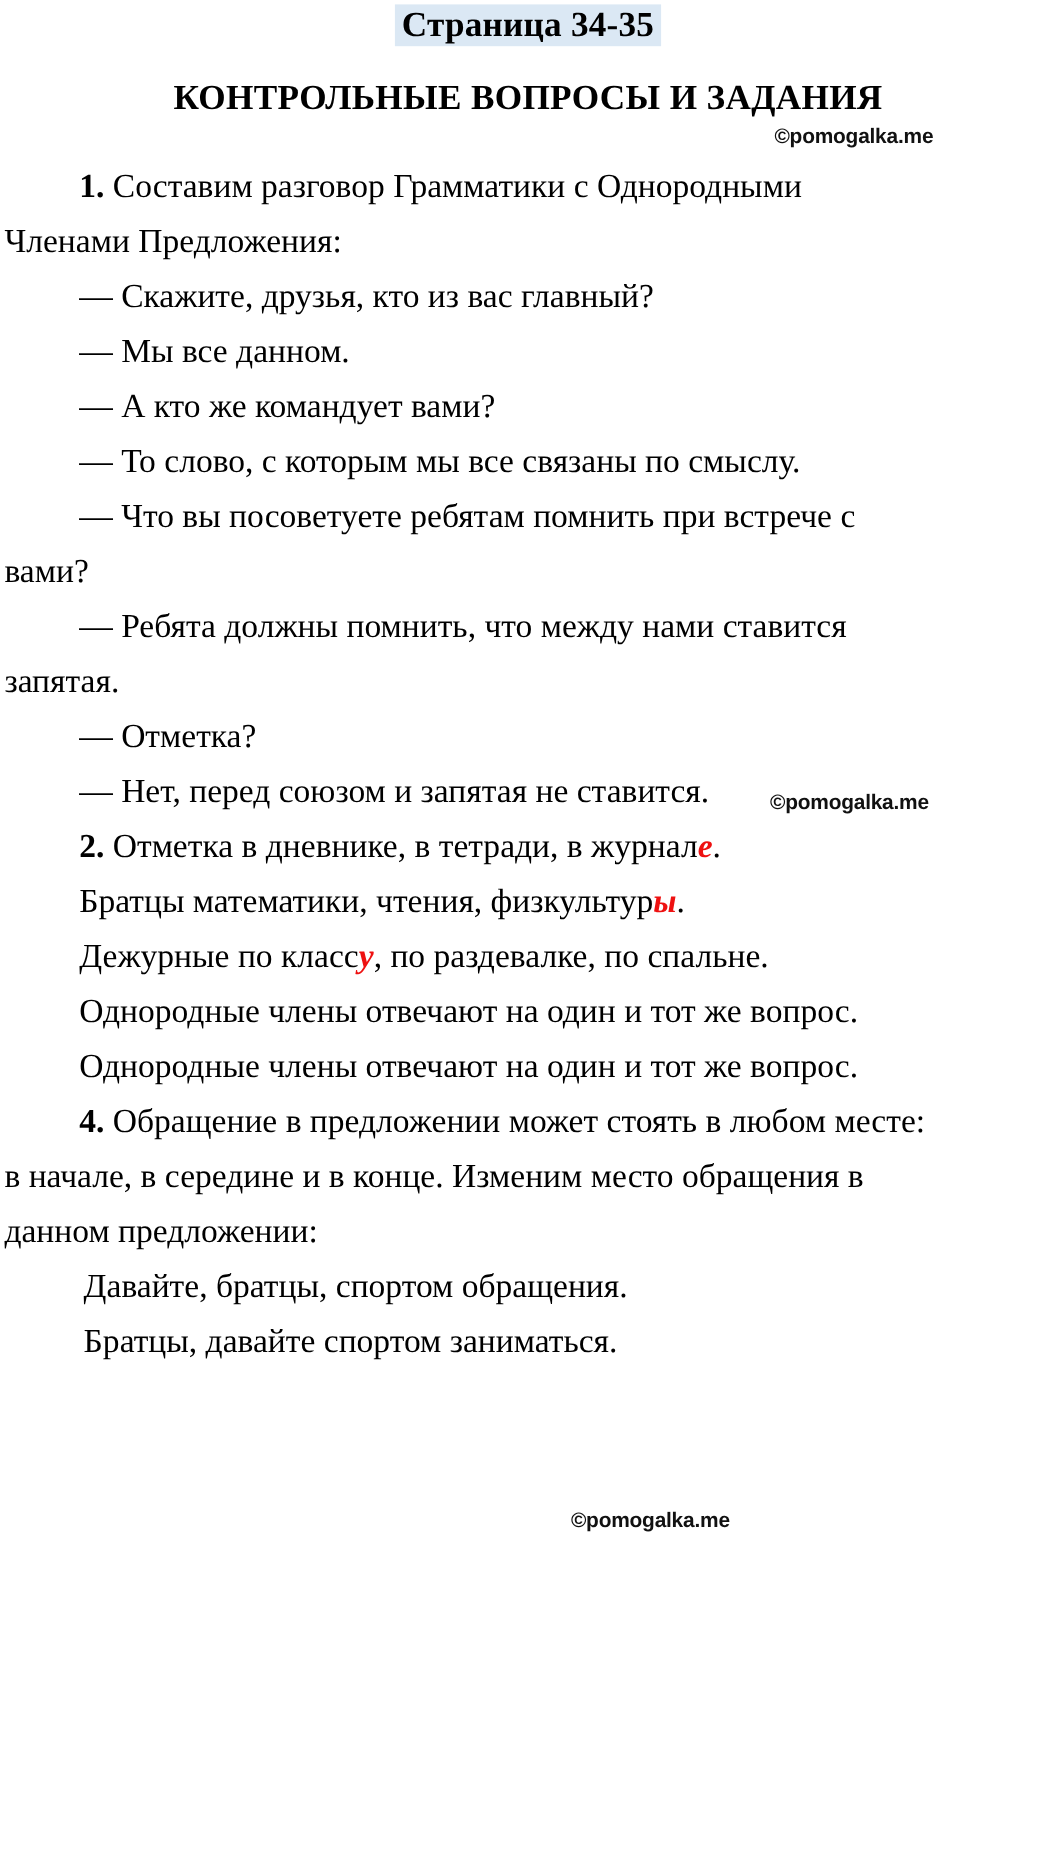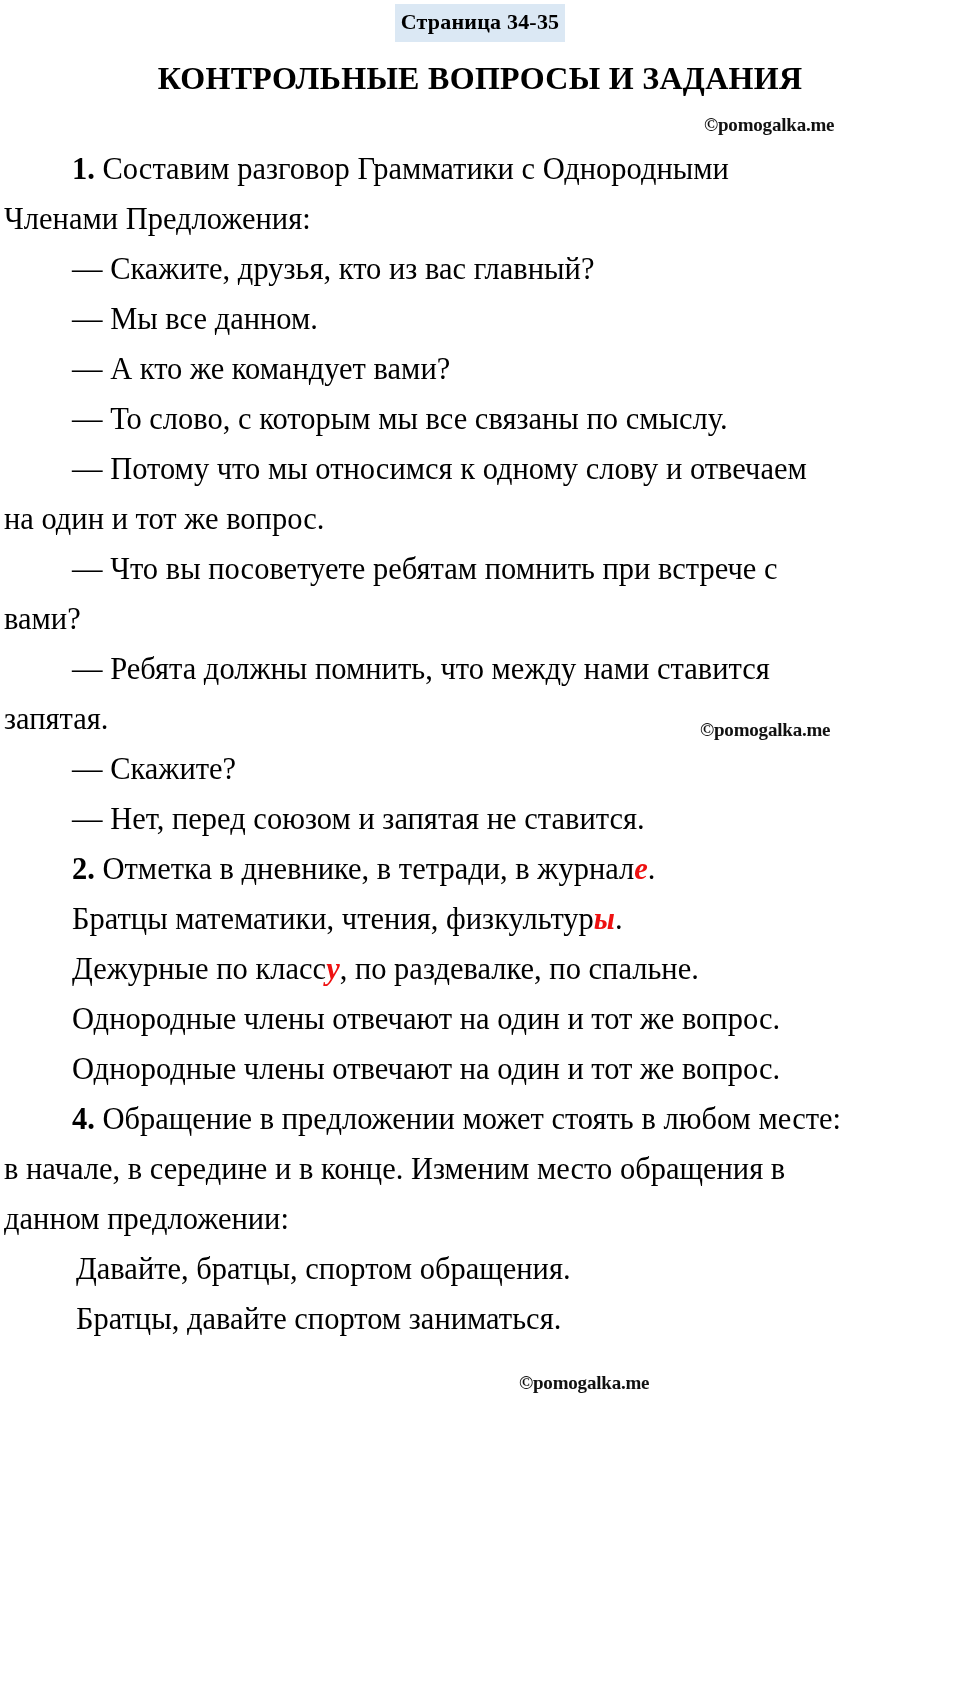--- a/index.html
+++ b/index.html
@@ -26,33 +26,33 @@
   
   .page-number-row {
     text-align: center;
     padding-top: 4px;
     height: 40px;
   }
   .page-number {
     display: inline-block;
     background: #dbe8f4;
     font-weight: bold;
-    font-size: 22px;
+    font-size: 32px;
     letter-spacing: 0.2px;
     padding: 1px 6px 3px 6px;
     line-height: 34px;
   }
 
   
   .doc-heading {
     text-align: center;
     font-weight: bold;
     font-size: 32px;
     letter-spacing: 0.3px;
-    margin-top: 14px;
+    margin-top: 24px;
     line-height: 40px;
     white-space: nowrap;
   }
 
   
   .body-text {
     position: absolute;
     top: 144px;
     left: 0;
     width: 848px;
@@ -83,21 +83,21 @@
 
   
   .para {
     margin: 0;
     padding: 0;
   }
 
   
   .watermark {
     position: absolute;
-    font-family: Liberation Serif, serif;
+    font-family: Liberation Sans, sans-serif;
     font-weight: bold;
     font-size: 19px;
     color: #111111;
     white-space: nowrap;
     letter-spacing: -0.2px;
   }
   .wm-1 { top: 114px; left: 704px; }
   .wm-2 { top: 719px; left: 700px; }
   .wm-3 { top: 1372px; left: 519px; }
 </style>
@@ -117,24 +117,23 @@
   <div class="watermark wm-3">©pomogalka.me</div>
 
   <div class="body-text">
 
     <div class="para line indent"><span class="num">1.</span><span> Составим разговор Грамматики с Однородными Членами Предложения:</span></div>
 
     <div class="para line indent">— Скажите, друзья, кто из вас главный?</div>
     <div class="para line indent">— Мы все данном.</div>
     <div class="para line indent">— А кто же командует вами?</div>
     <div class="para line indent">— То слово, с которым мы все связаны по смыслу.</div>
-    <div class="para line indent">— Потому что мы относимся к одному слову и отвечаем на один и тот же вопрос.</div>
     <div class="para line indent">— Что вы посоветуете ребятам помнить при встрече с вами?</div>
     <div class="para line indent">— Ребята должны помнить, что между нами ставится запятая.</div>
-    <div class="para line indent">— Скажите?</div>
+    <div class="para line indent">— Отметка?</div>
     <div class="para line indent">— Нет, перед союзом и запятая не ставится.</div>
 
     <div class="para line indent"><span class="num">2.</span><span> Отметка в дневнике, в тетради, в журнал</span><span class="red">е</span><span>.</span></div>
 
     <div class="para line indent"><span>Братцы математики, чтения, физкультур</span><span class="red">ы</span><span>.</span></div>
 
     <div class="para line indent"><span>Дежурные по класс</span><span class="red">у</span><span>, по раздевалке, по спальне.</span></div>
 
     <div class="para line indent">Однородные члены отвечают на один и тот же вопрос.</div>
 

